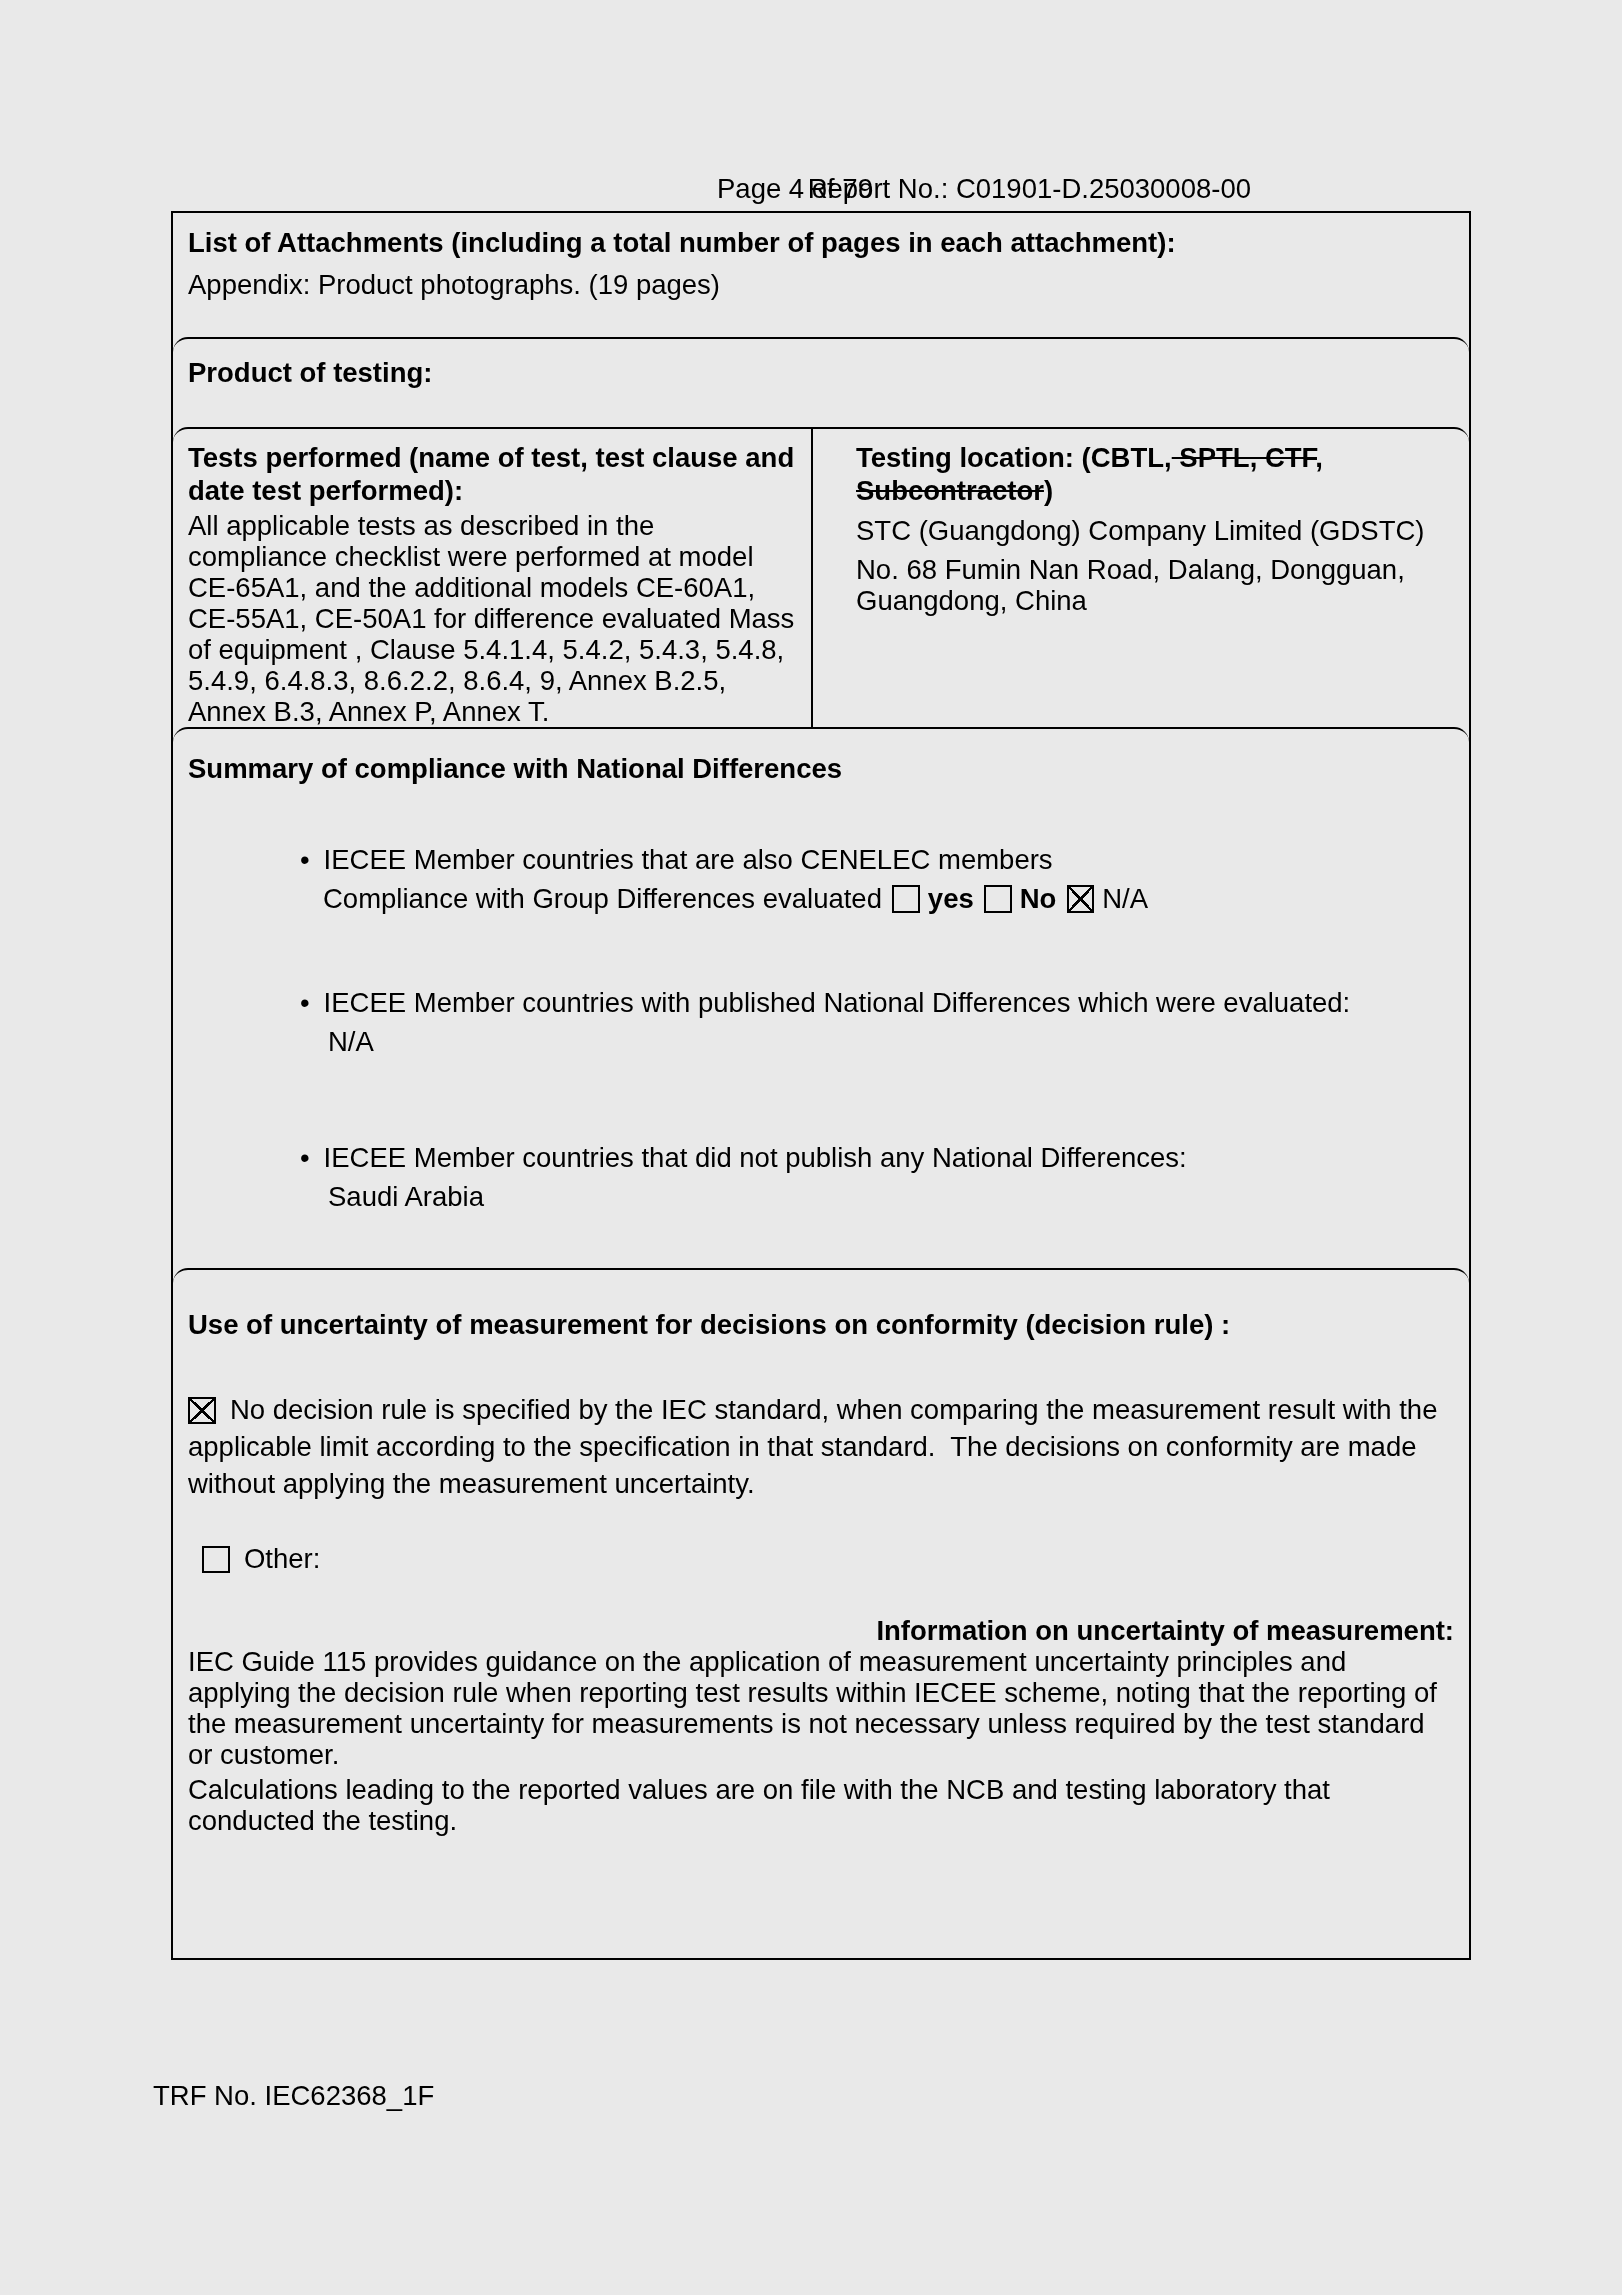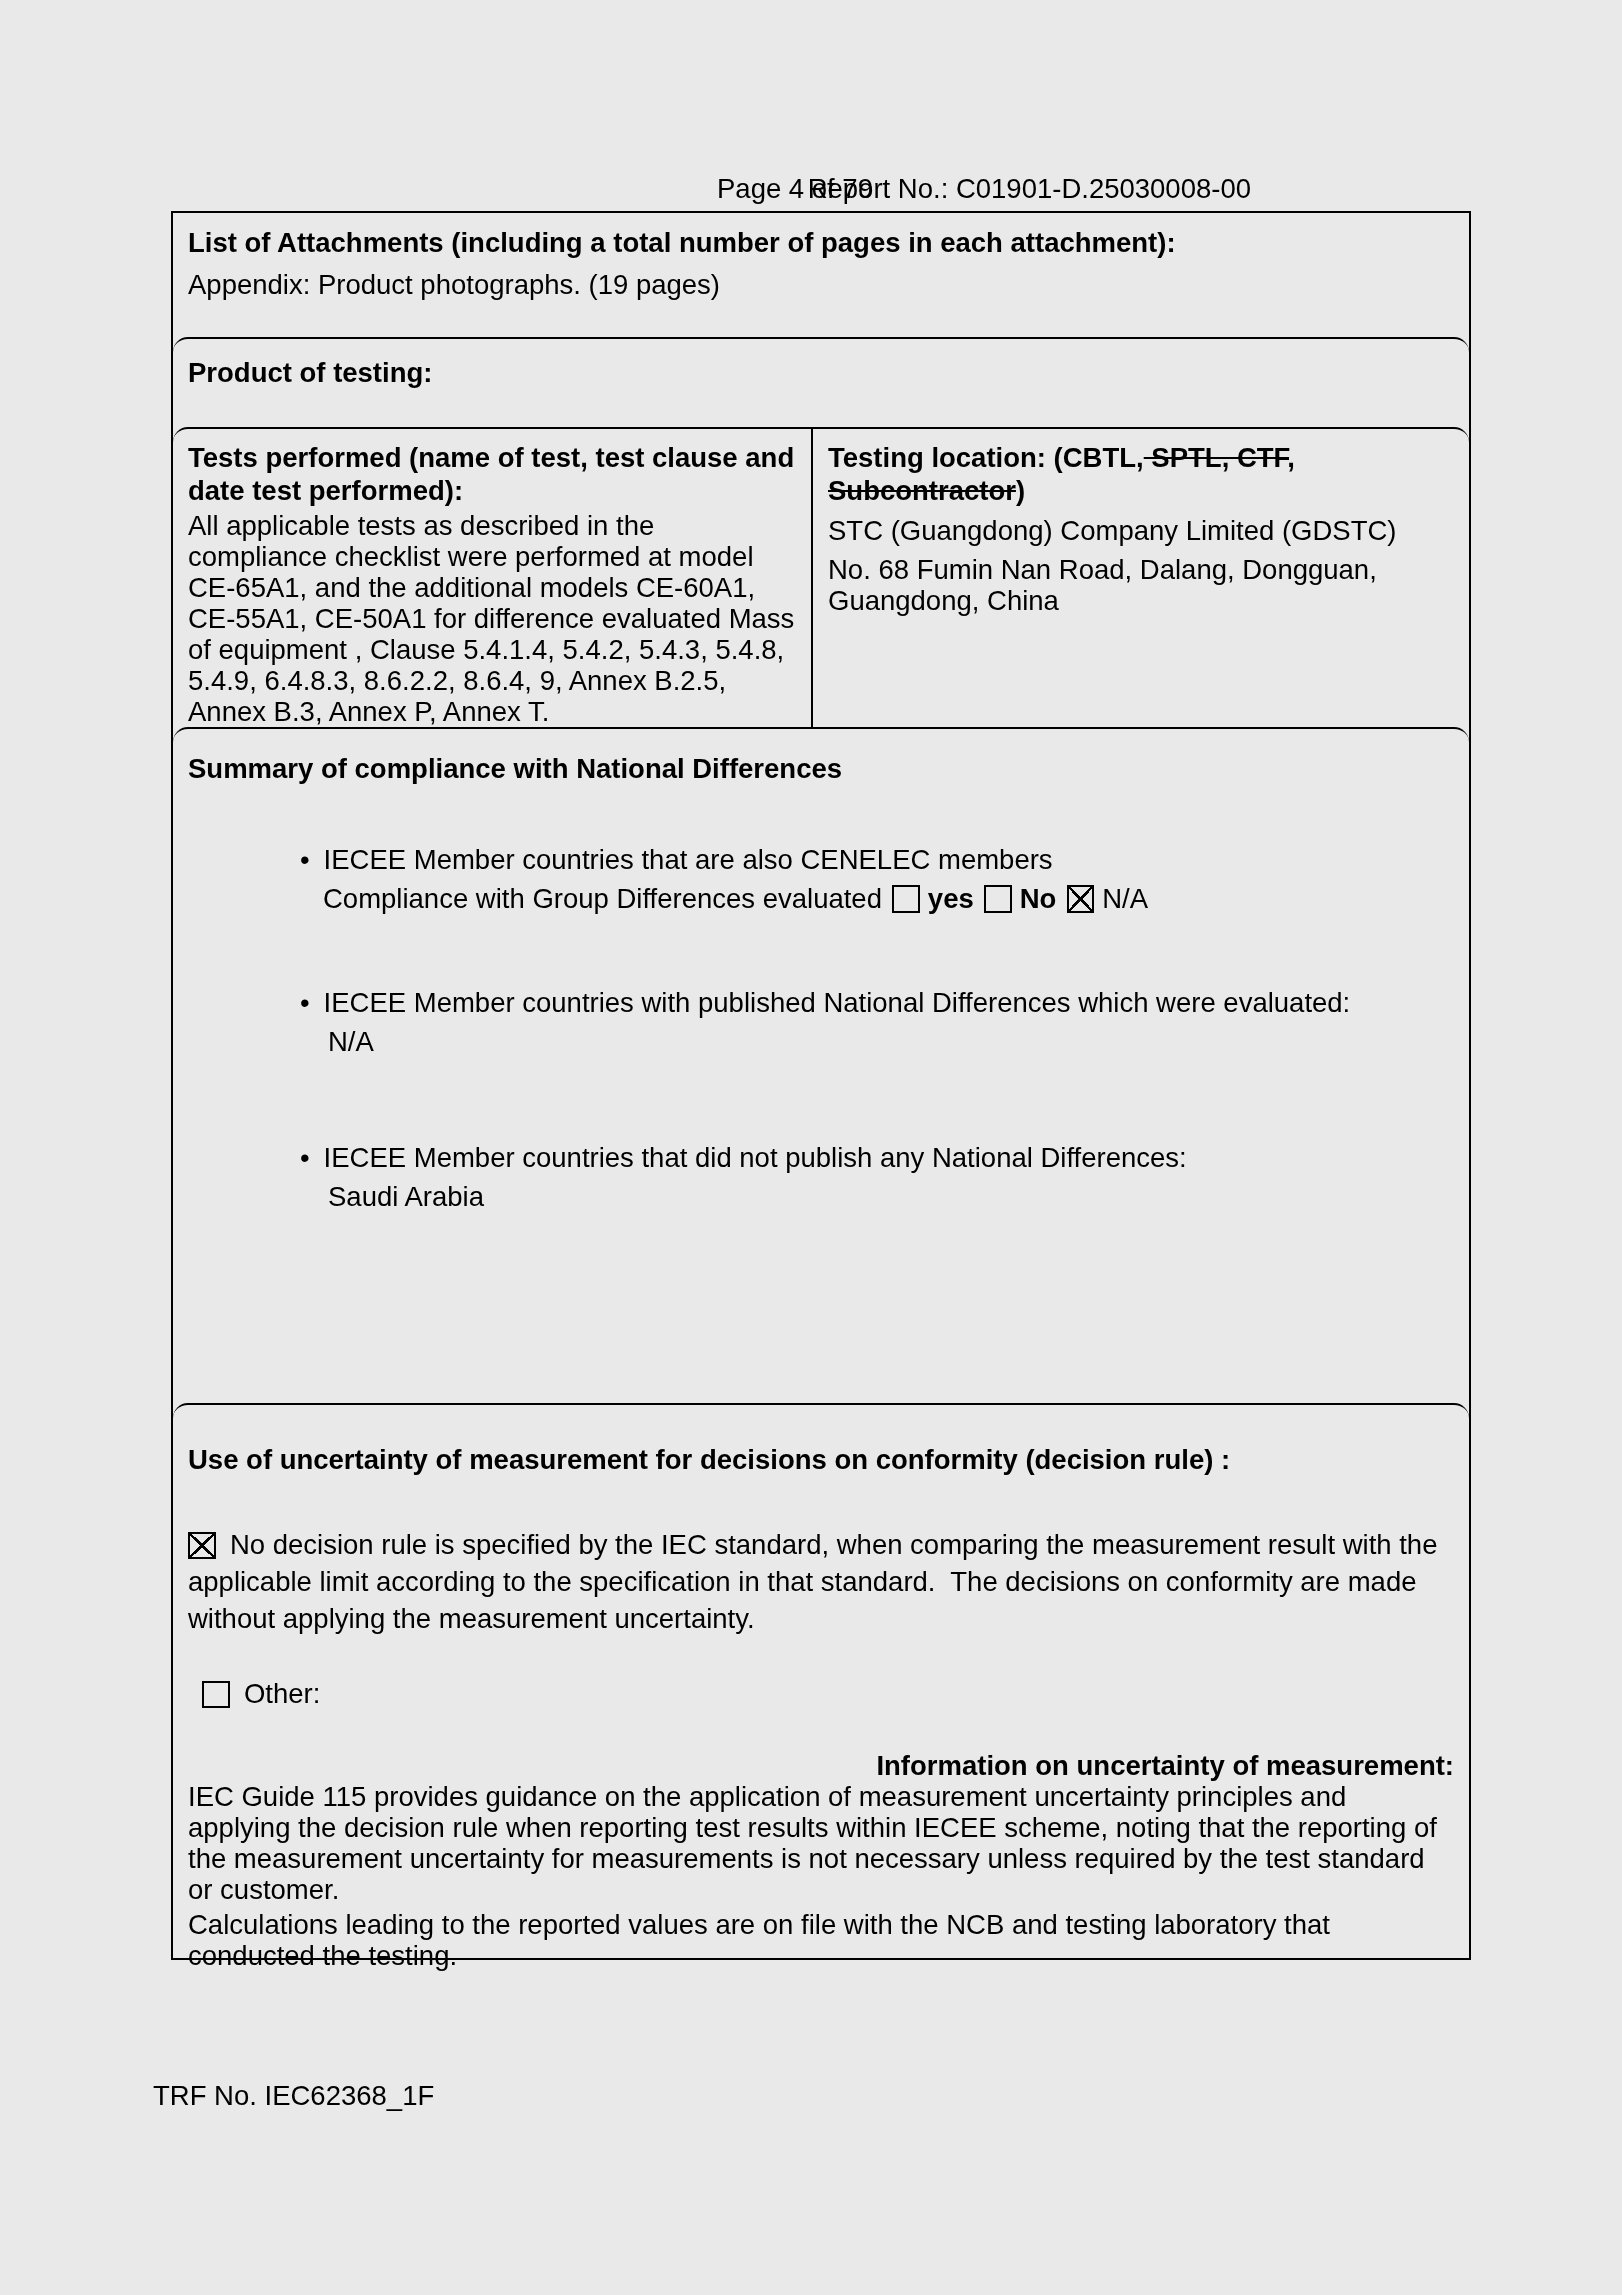--- a/index.html
+++ b/index.html
@@ -16,22 +16,22 @@
   .hdr .rpt { position:absolute; right:147px; white-space:nowrap; }
 
   .doc {
     position:absolute; left:171px; top:211px;
     width:1300px; height:1749px;
     border:2.6px solid var(--bd);
   }
   .row { width:100%; padding:0 15px; overflow:hidden;border-radius:15px; }
   .r1 { height:124px; padding-top:13.7px; }
   .r2 { height:90px; padding-top:18.3px; border-top:2.6px solid var(--bd); }
-  .r3 { height:300px; padding:0; border-top:2.6px solid var(--bd); display:flex; }
-  .r4 { height:676px; padding-top:23.6px; border-top:2.6px solid var(--bd); }
+  .r3 { height:300px; padding:0; border-top:2.6px solid var(--bd); display:flex;gap:28px; }
+  .r4 { height:541px; padding-top:23.6px; border-top:2.6px solid var(--bd); }
   .r5 { height:652px; padding-top:39px; border-top:2px solid var(--bd); }
 
   .b { font-weight:bold; }
   .strike { text-decoration:line-through; }
   .r1 .body { margin-top:11px; }
 
   .cell-l { width:640px; border-right:2px solid var(--bd); padding:11.8px 15px 0 15px; }
   .cell-r { flex:1; padding:11.8px 15px 0 15px; }
   .cell-l .ttl, .cell-r .ttl { line-height:33px; }
   .cell-l .body { margin-top:3.3px; line-height:31px; }

